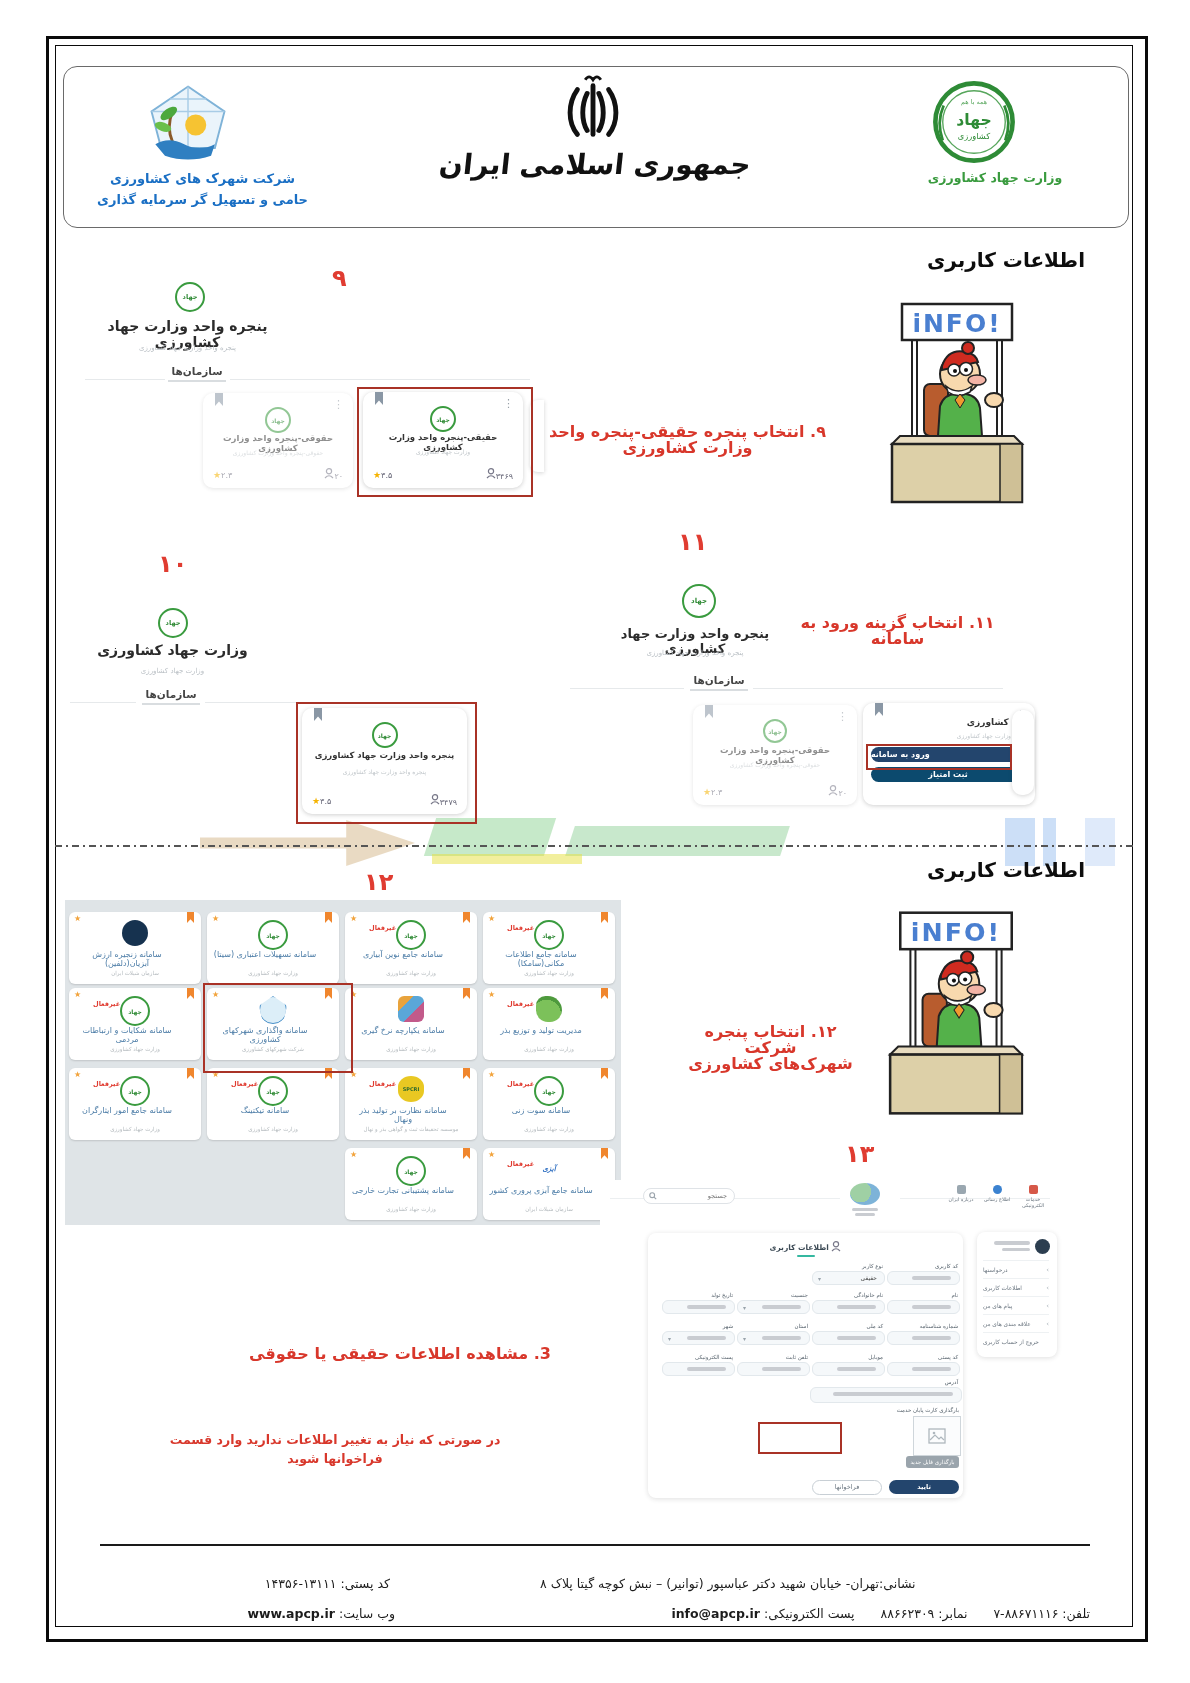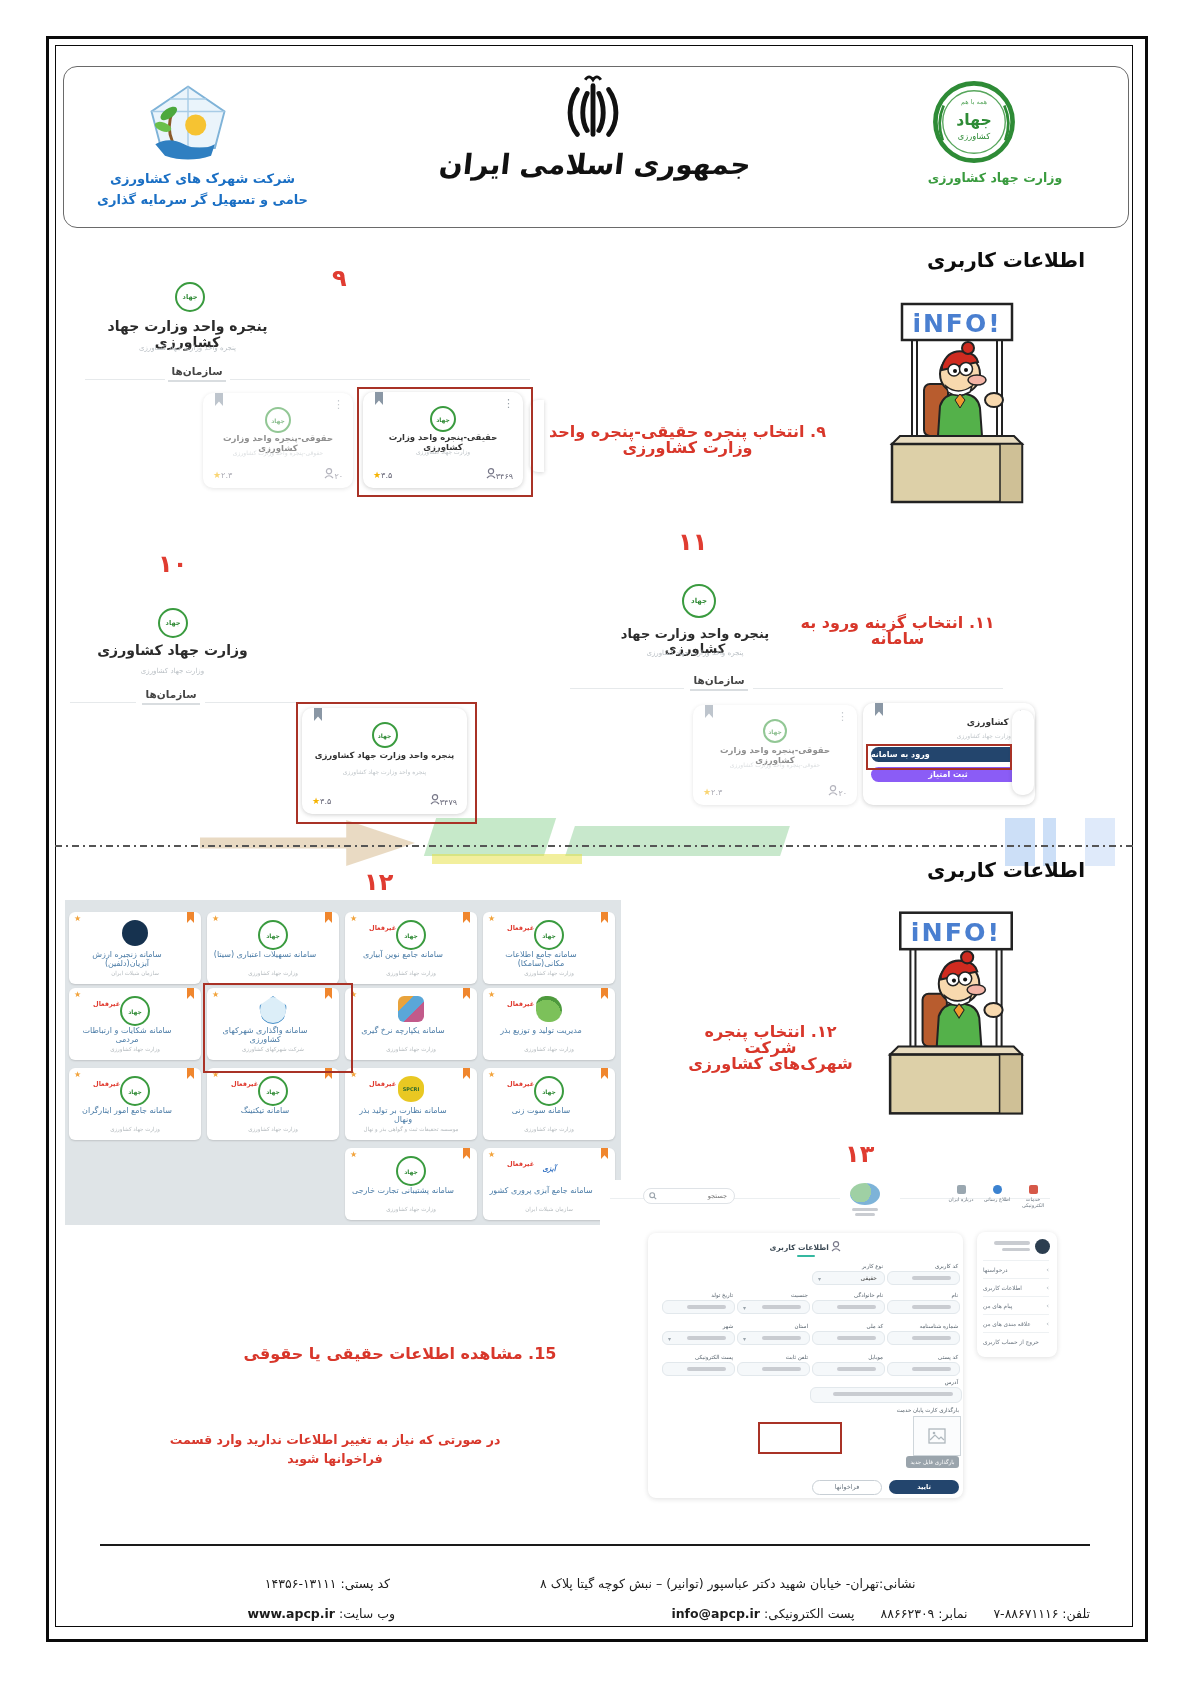--- a/index.html
+++ b/index.html
@@ -35,21 +35,21 @@
          color:#2f8a35;font-weight:bold;background:#fff;}
   .sc-logo{position:absolute;top:14px;left:50%;transform:translateX(-50%);width:22px;height:22px;font-size:6px;}
   .sc-title{position:absolute;top:40px;left:6px;right:6px;text-align:center;font-size:8.5px;font-weight:bold;color:#333;}
   .sc-sub{position:absolute;top:56px;left:6px;right:6px;text-align:center;font-size:6px;color:#c0c6ca;}
   .sc-foot{position:absolute;bottom:7px;left:10px;right:10px;display:flex;justify-content:space-between;
            font-size:8px;color:#667;align-items:center;}
   .star{color:#f5b301;font-size:9px;}
   .faded{opacity:.55;}
   .btn-login{position:absolute;background:#23456d;color:#fff;border-radius:9px;font-size:8px;text-align:left;
              font-weight:bold;}
-  .btn-score{position:absolute;background:#8b5cf6;color:#fff;border-radius:9px;font-size:8px;text-align:center;
+  .btn-score{position:absolute;background:#0c4a6e;color:#fff;border-radius:9px;font-size:8px;text-align:center;
              font-weight:bold;}
   .sliver{position:absolute;background:#fff;box-shadow:0 1px 4px rgba(40,40,40,.2);}
   
   .anno{position:absolute;border:2.5px solid #a93226;z-index:5;}
   
   .grid{left:65px;top:900px;width:556px;height:325px;background:#dfe4e7;}
   .tile{position:absolute;width:132px;height:72px;background:#fff;border-radius:6px;box-shadow:0 1px 2px rgba(0,0,0,.14);}
   .t-star{position:absolute;top:2px;left:5px;color:#f2a33c;font-size:8px;}
   .t-bm{position:absolute;top:0;right:7px;width:7px;height:11px;background:#f0862d;
         clip-path:polygon(0 0,100% 0,100% 100%,50% 66%,0 100%);}
@@ -563,21 +563,21 @@
           <span>علاقه مندی های من</span>
       </div>
       <div class="side-item" style="top:100px">
         <span class="chev" style="opacity:0">‹</span>
           <span>خروج از حساب کاربری</span>
       </div>
     </div>
   </div>
   <div class="anno" style="left:758px;top:1422px;width:80px;height:28px"></div>
 
-  <div class="abs fa note z2" style="left:240px;top:1346px;width:320px">15. مشاهده اطلاعات حقیقی یا حقوقی</div>
+  <div class="abs fa note z2" style="left:240px;top:1346px;width:320px">3. مشاهده اطلاعات حقیقی یا حقوقی</div>
   <div class="abs fa note note-sm z2" style="left:150px;top:1430px;width:370px">در صورتی که نیاز به تغییر اطلاعات ندارید وارد قسمت فراخوانها شوید</div>
 
   <div class="footer-line"></div>
 
   <div class="abs fa foot-txt" style="left:540px;top:1576px;width:550px;text-align:left">نشانی:تهران- خیابان شهید دکتر عباسپور (توانیر) – نبش کوچه گیتا پلاک  ۸</div>
   <div class="abs fa foot-txt" style="left:200px;top:1576px;width:190px">
     <span>کد پستی:</span> <span dir="ltr">۱۴۳۵۶-۱۳۱۱۱</span>
   </div>
 
   <div class="abs fa foot-txt" style="left:470px;top:1606px;width:620px;display:flex;gap:26px;justify-content:flex-start;direction:rtl">

